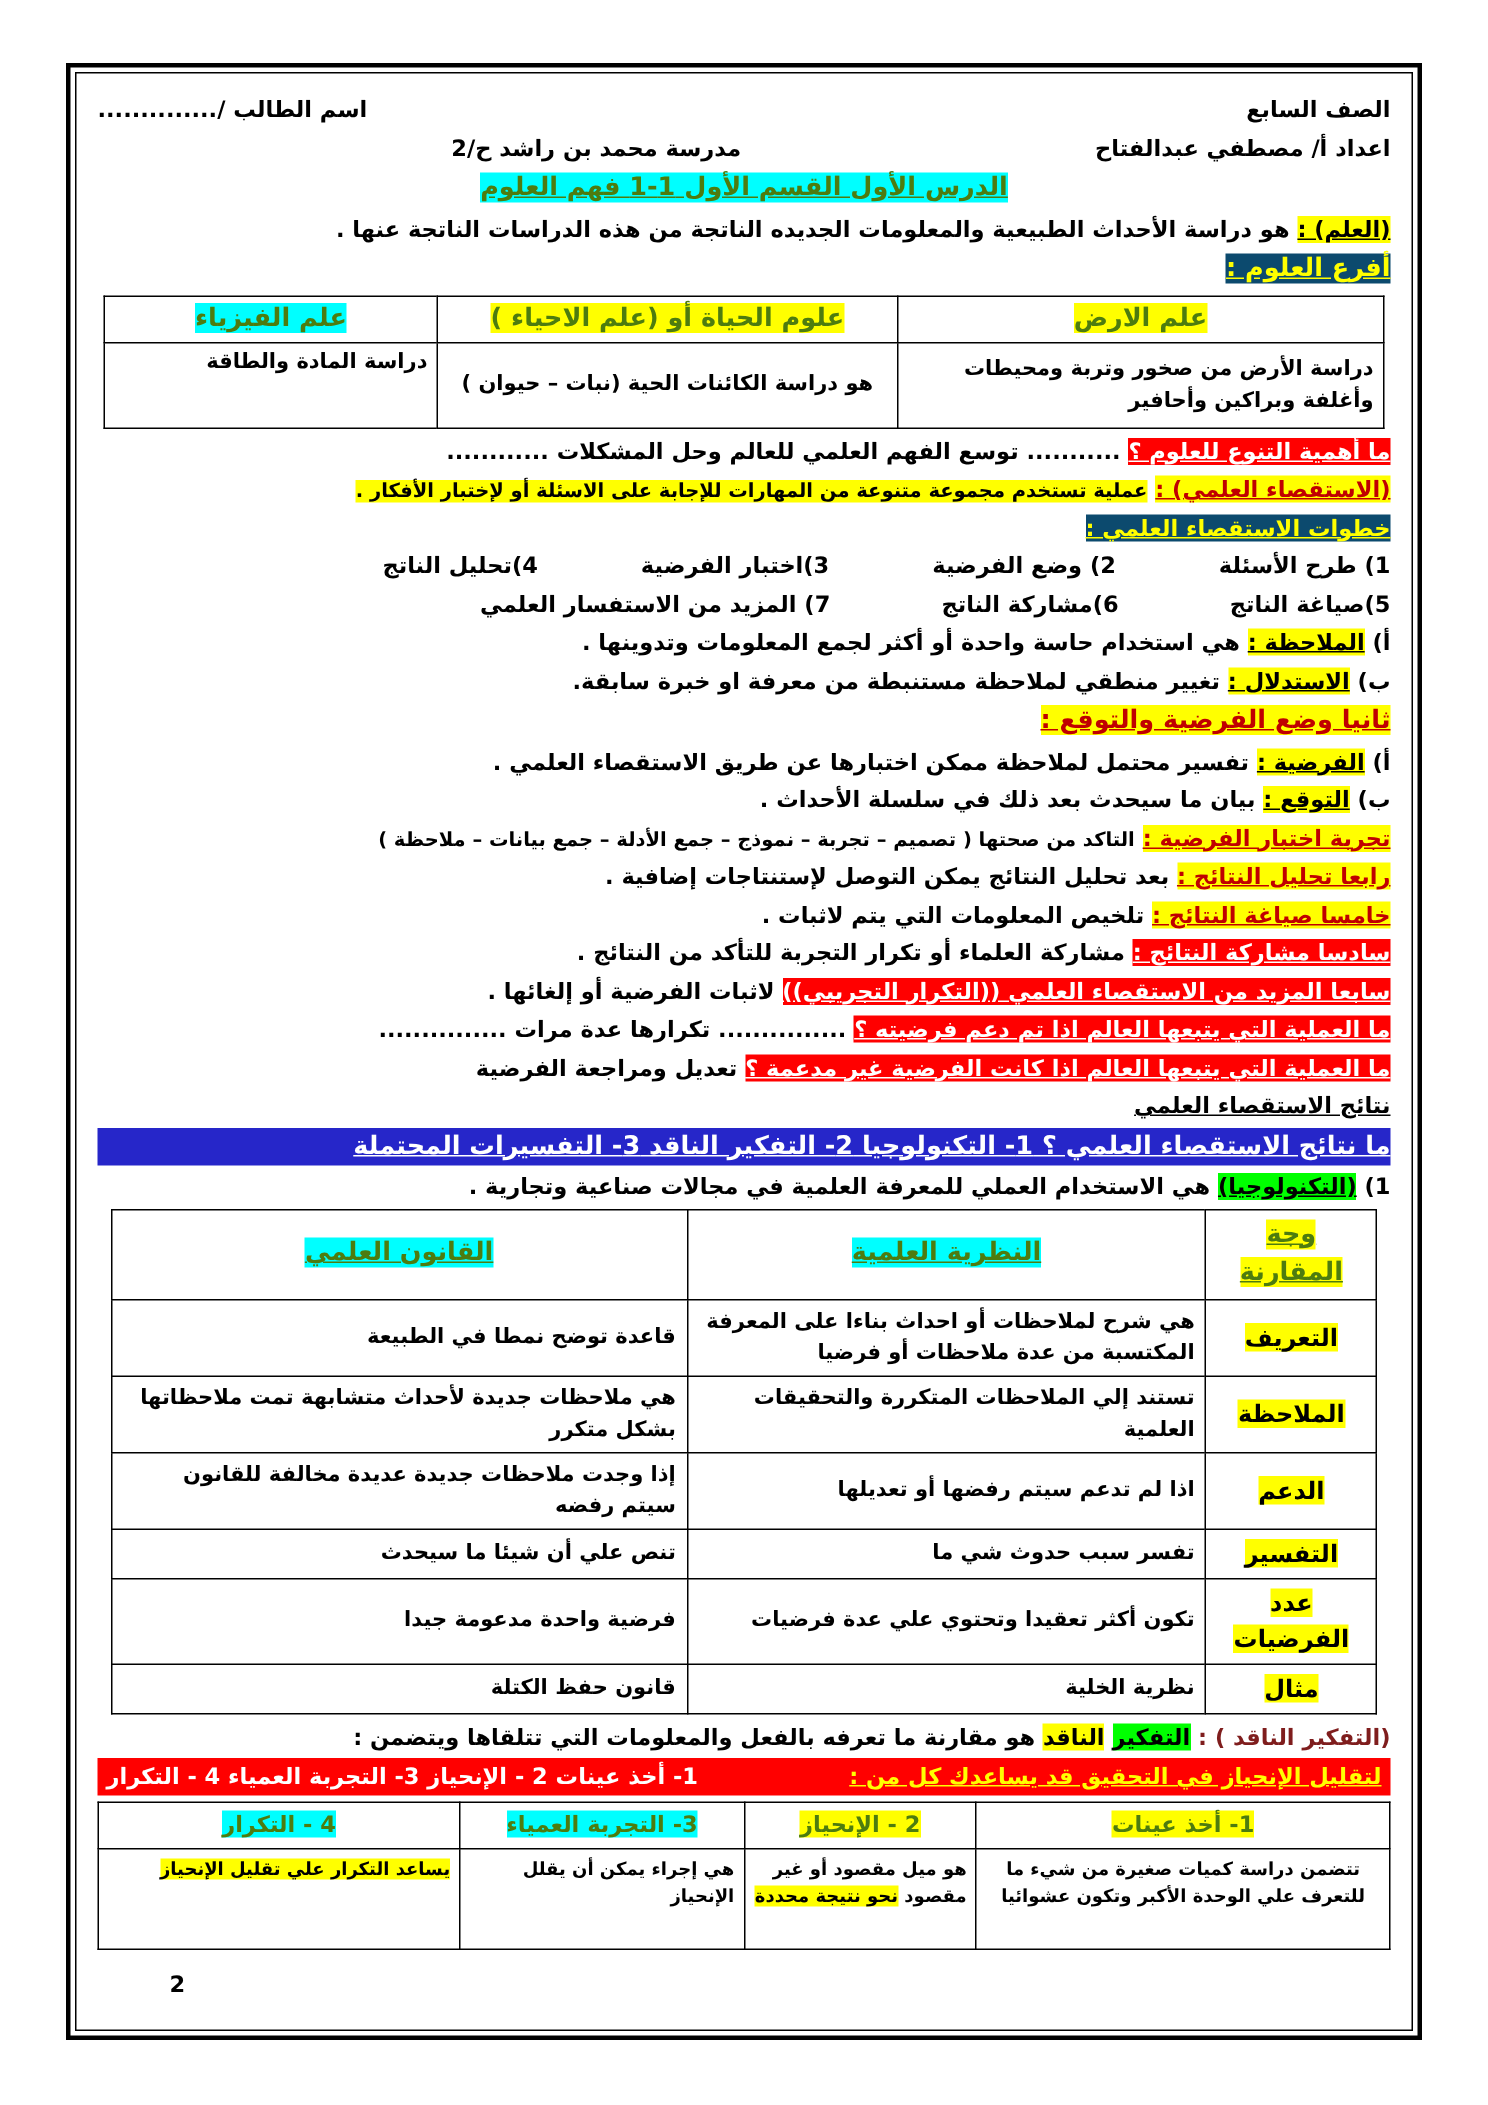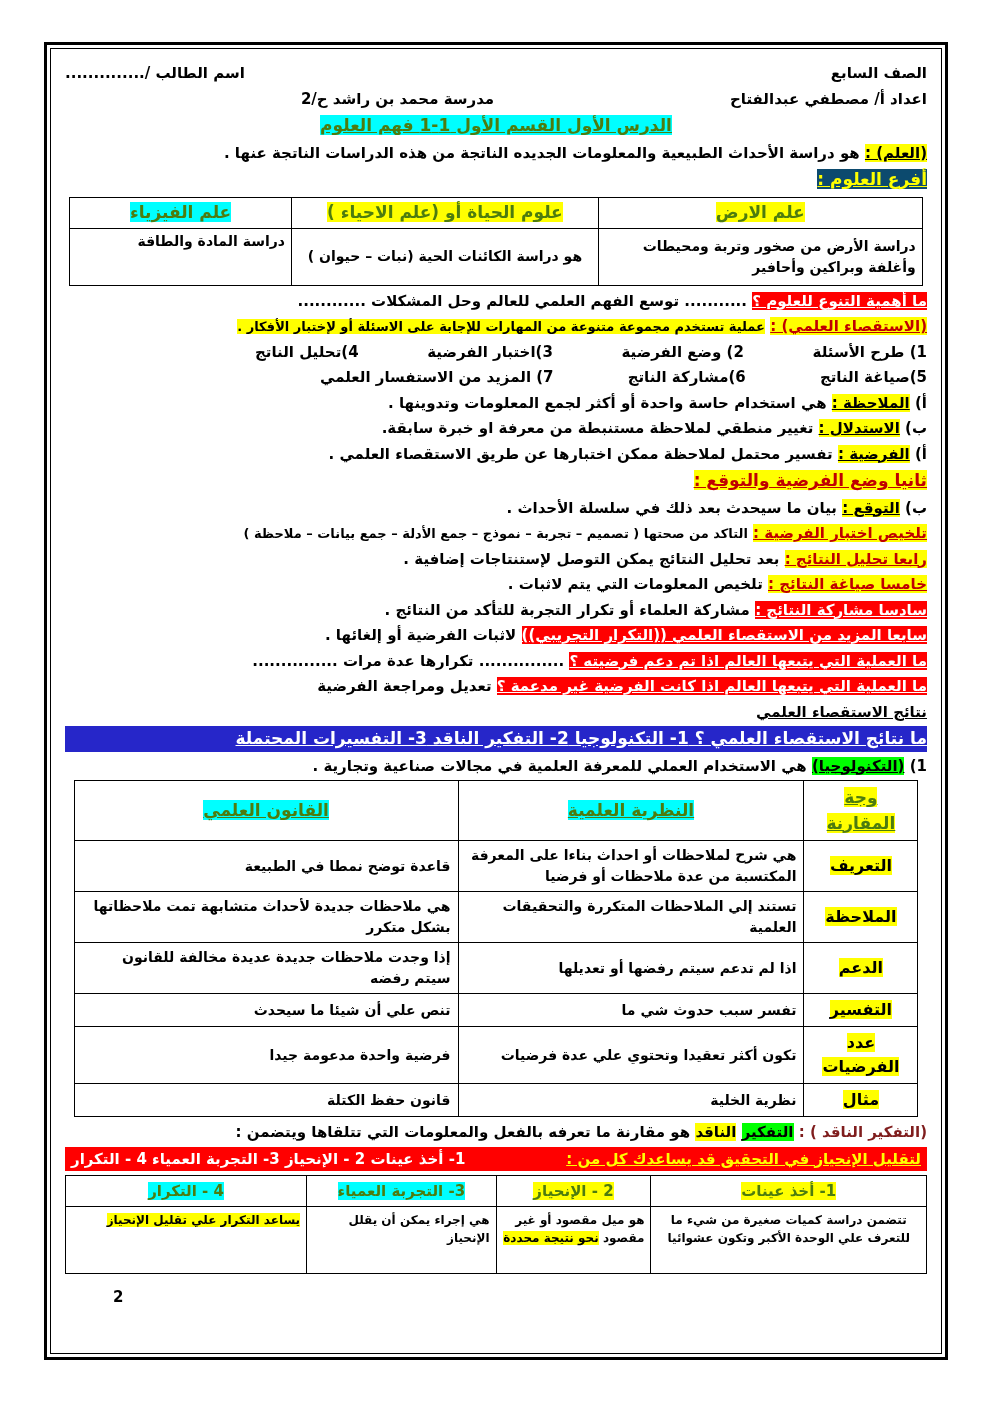--- a/index.html
+++ b/index.html
@@ -92,20 +92,23 @@
     <div class="line">
       <span class="hl-r t-w u">ما أهمية التنوع للعلوم ؟</span>
       <span>........... توسع الفهم العلمي للعالم وحل المشكلات ............</span>
     </div>
 
     <div class="line">
       <span class="hl-y t-r u">(الاستقصاء العلمي) :</span>
       <span class="hl-y sm">عملية تستخدم مجموعة متنوعة من المهارات للإجابة على الاسئلة أو لإختبار الأفكار .</span>
     </div>
 
+    <div class="line">
+      <span class="hl-m t-y u">خطوات الاستقصاء العلمي :</span>
+    </div>
 
     <div class="line steps-row r1">
       <span>1) طرح الأسئلة</span>
       <span>2) وضع الفرضية</span>
       <span>3)اختبار الفرضية</span>
       <span>4)تحليل الناتج</span>
     </div>
     <div class="line steps-row r2">
       <span>5)صياغة الناتج</span>
       <span>6)مشاركة الناتج</span>
@@ -117,35 +120,35 @@
       <span class="hl-y u">الملاحظة :</span>
       <span>هي استخدام حاسة واحدة أو أكثر لجمع المعلومات وتدوينها .</span>
     </div>
     <div class="line">
       <span>ب)</span>
       <span class="hl-y u">الاستدلال :</span>
       <span>تغيير منطقي لملاحظة مستنبطة من معرفة او خبرة سابقة.</span>
     </div>
 
     <div class="line">
+      <span class="hl-y t-r u lg">ثانيا وضع الفرضية والتوقع :</span>
+    </div>
+    <div class="line">
       <span>أ)</span>
       <span class="hl-y u">الفرضية :</span>
       <span>تفسير محتمل لملاحظة ممكن اختبارها عن طريق الاستقصاء العلمي .</span>
     </div>
     <div class="line">
-      <span class="hl-y t-r u lg">ثانيا وضع الفرضية والتوقع :</span>
-    </div>
-    <div class="line">
       <span>ب)</span>
       <span class="hl-y u">التوقع :</span>
       <span>بيان ما سيحدث بعد ذلك في سلسلة الأحداث .</span>
     </div>
 
     <div class="line">
-      <span class="hl-y t-r u">تلخيص اختبار الفرضية :</span>
+      <span class="hl-y t-r u">تجربة اختبار الفرضية :</span>
       <span class="sm">التاكد من صحتها  ( تصميم – تجربة – نموذج – جمع الأدلة – جمع بيانات – ملاحظة )</span>
     </div>
     <div class="line">
       <span class="hl-y t-r u">رابعا تحليل النتائج :</span>
       <span>بعد تحليل النتائج يمكن التوصل لإستنتاجات إضافية .</span>
     </div>
     <div class="line">
       <span class="hl-y t-r u">خامسا صياغة النتائج :</span>
       <span>تلخيص المعلومات التي يتم لاثبات .</span>
     </div>

